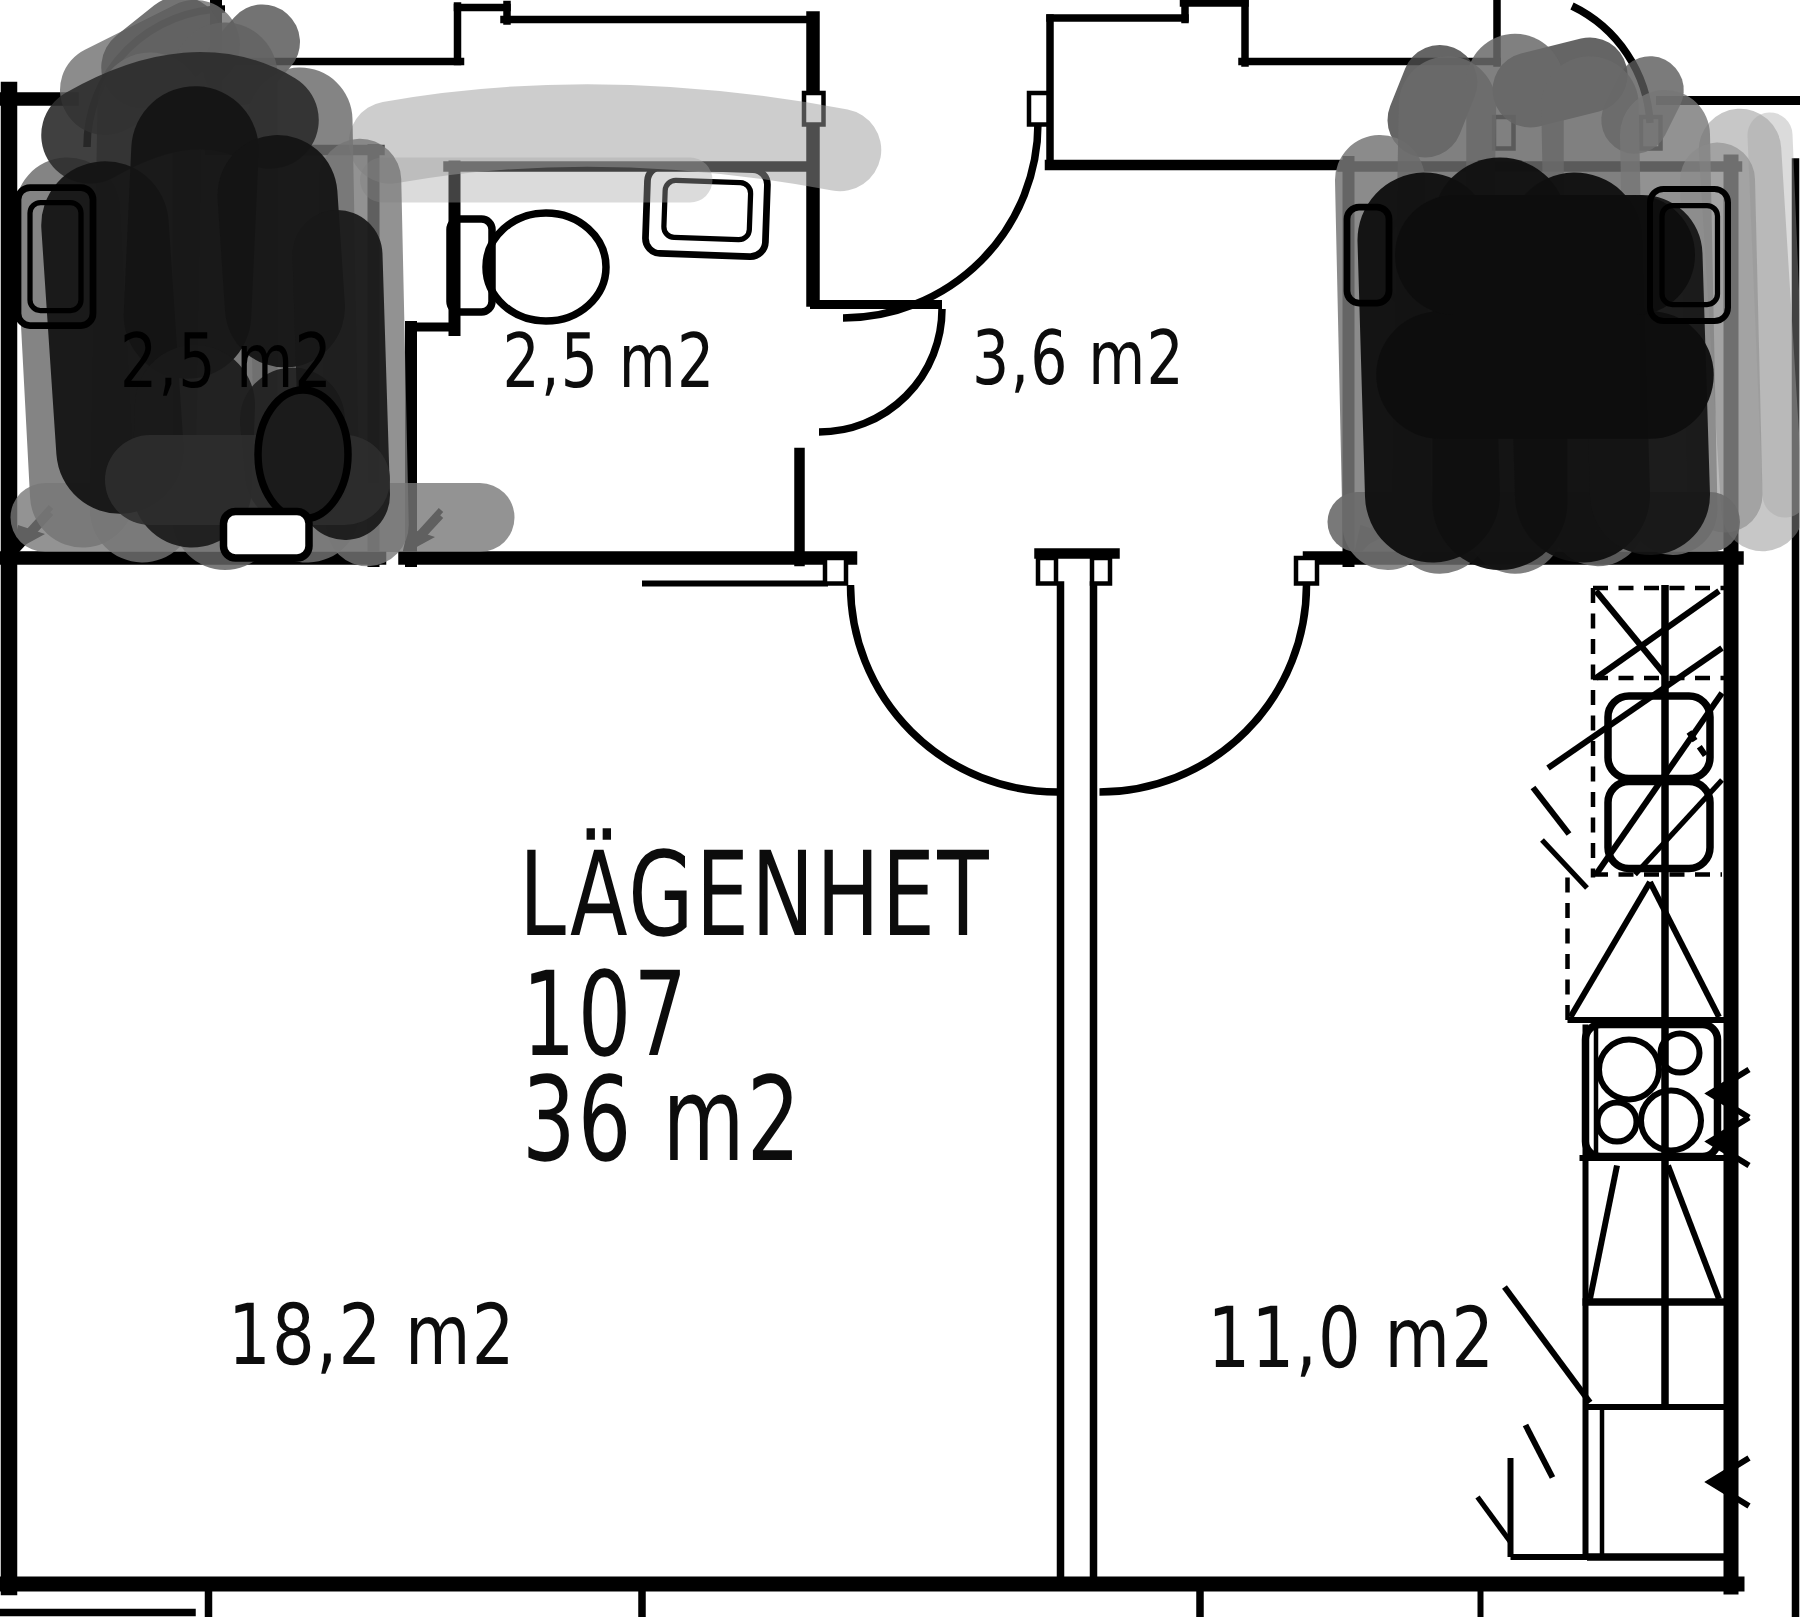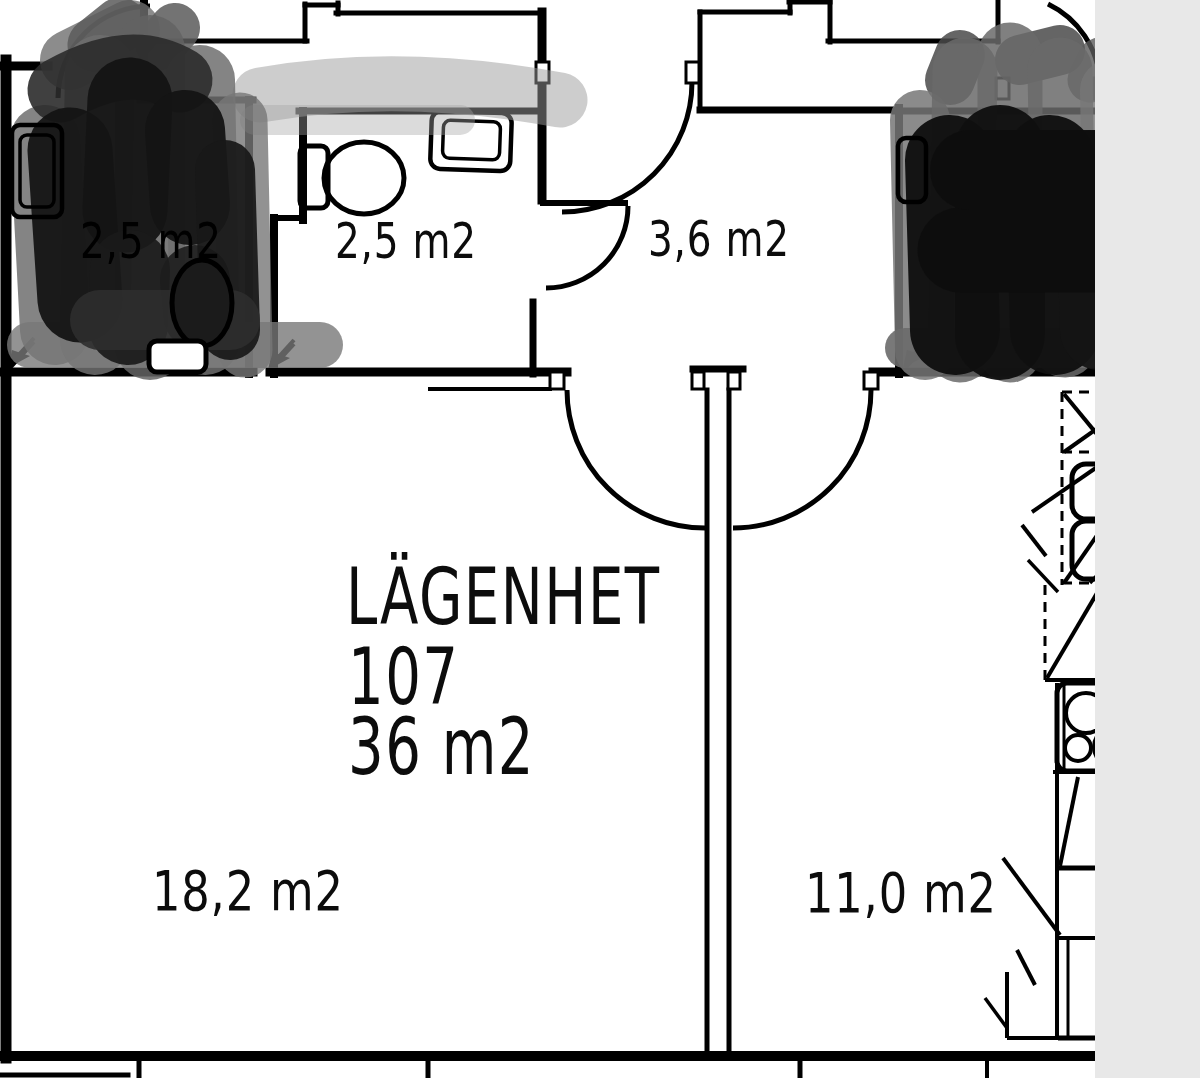--- a/index.html
+++ b/index.html
@@ -1,17 +1,17 @@
 <!DOCTYPE html>
 <html><head>
 <meta charset="utf-8">
 <style>
   html,body{margin:0;padding:0;background:#e8e8e8;}
   .stage{
-    position:relative;width:1095px;height:1078px;background:#ffffff;
+    position:relative;width:1200px;height:1078px;background:#ffffff;
     overflow:hidden;font-family:"DejaVu Sans",sans-serif;
   }
   .plan-svg{position:absolute;left:0;top:0;width:1200px;height:1078px;}
   .lbl{
     position:absolute;color:#0c0c0c;white-space:nowrap;
     transform-origin:left top;font-family:"DejaVu Sans",sans-serif;
     font-weight:400;letter-spacing:1px;z-index:5;
   }
   .lbl-room{font-size:50px;transform:scaleX(.78);}
   .lbl-big{font-size:56px;transform:scaleX(.80);}

